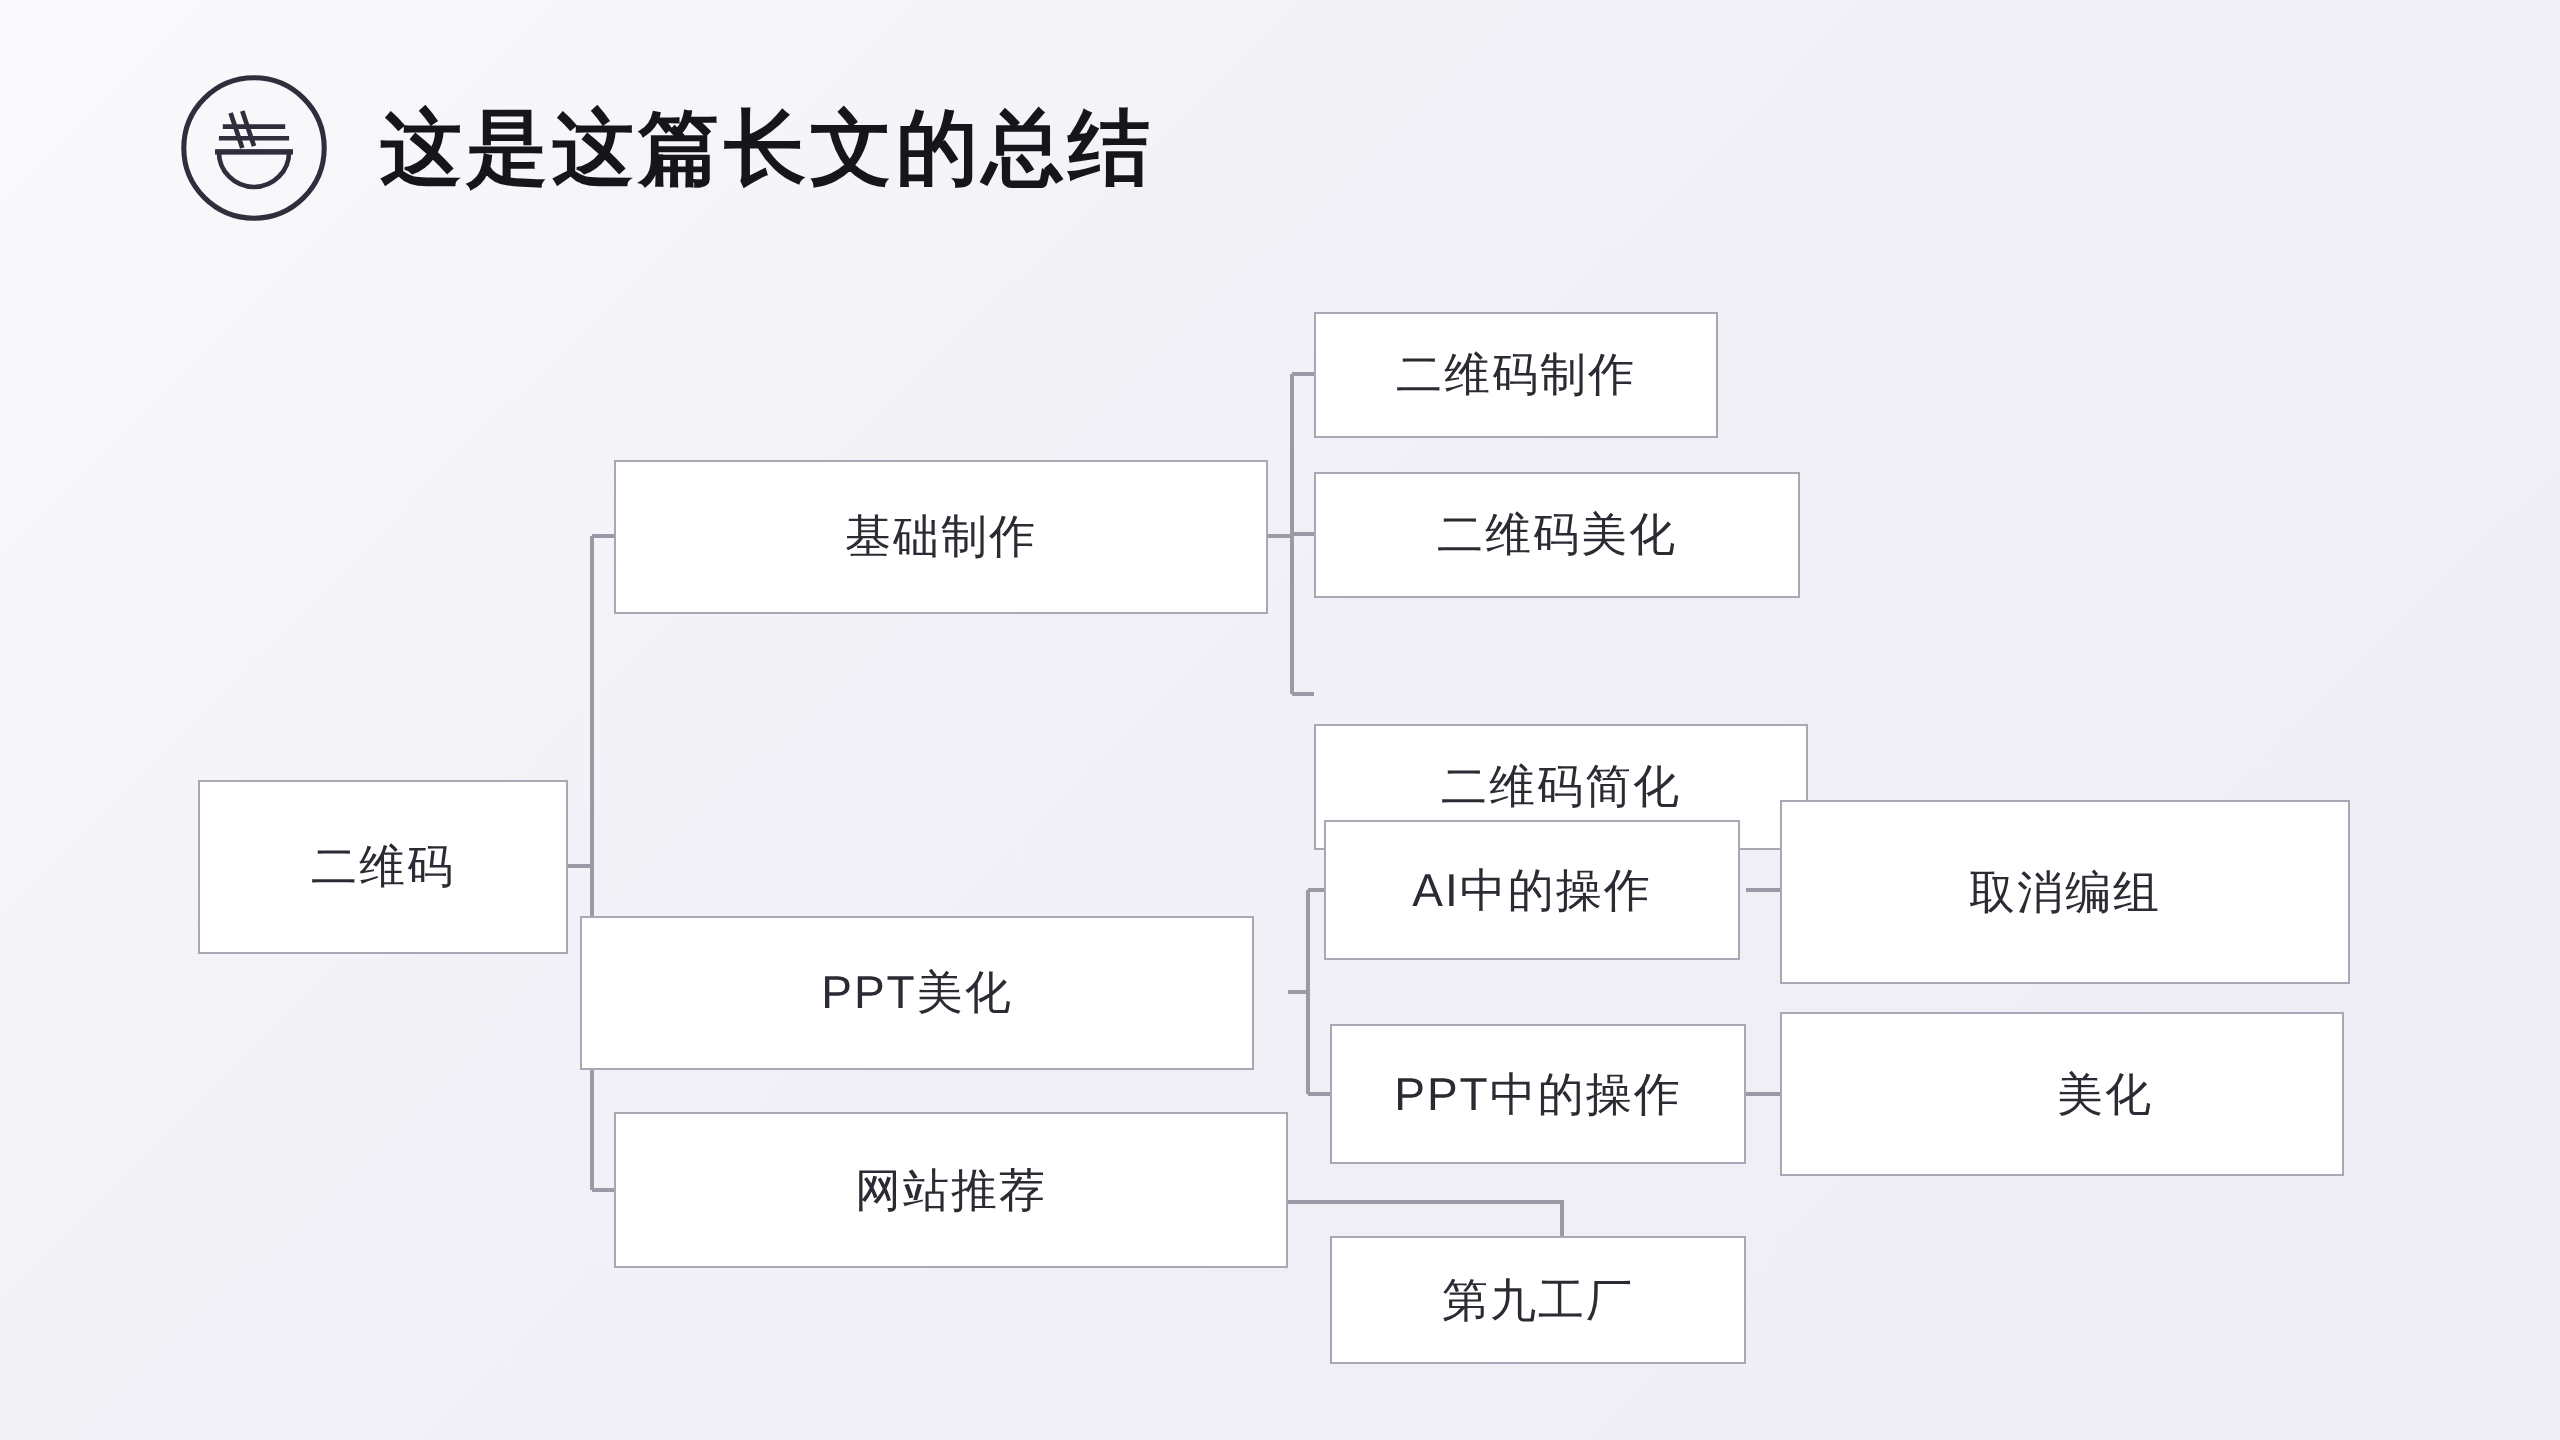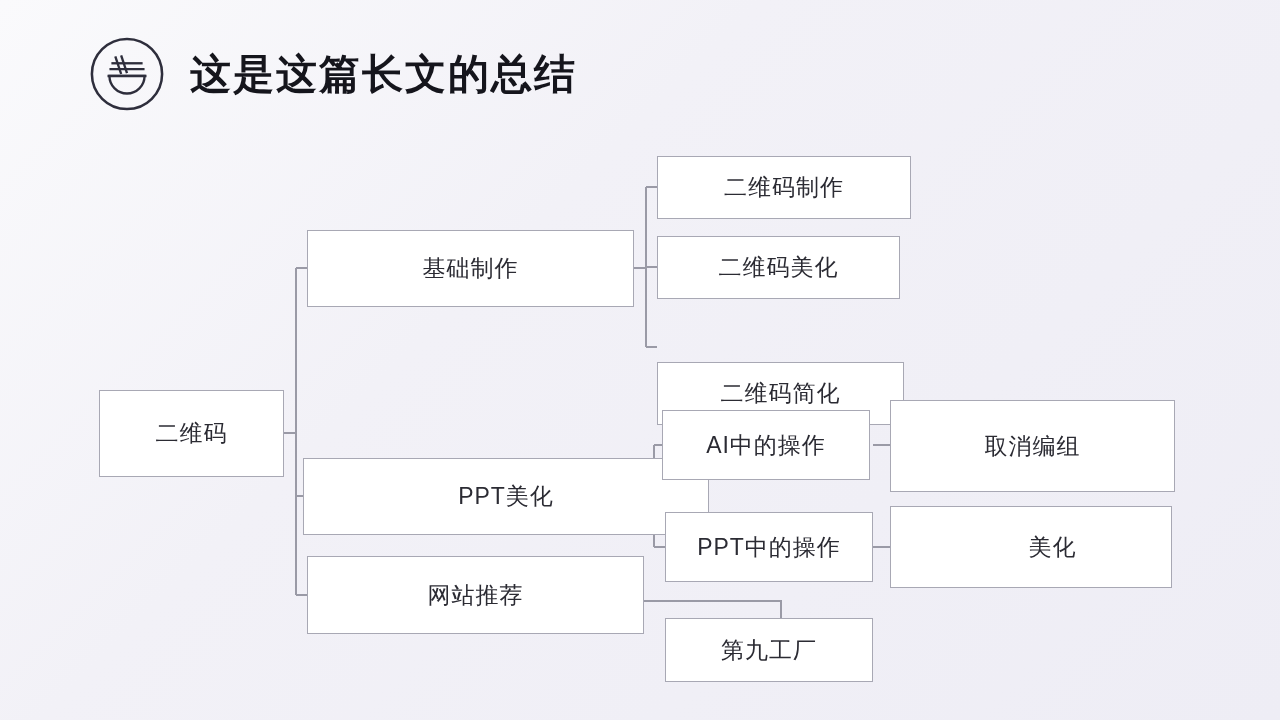--- a/index.html
+++ b/index.html
@@ -126,24 +126,24 @@
         <path d="M873 445 H890"></path>
 
         <path d="M873 547 H890"></path>
 
         <path d="M644 601 H781 V618"></path>
       </g>
     </svg>
 
     <div class="node" style="left:99px;  top:390px; width:185px; height:87px;">二维码</div>
     <div class="node" style="left:307px; top:230px; width:327px; height:77px;">基础制作</div>
-    <div class="node" style="left:657px; top:156px; width:254px; height:63px;">二维码制作</div>
+    <div class="node" style="left:657px; top:156px; width:202px; height:63px;">二维码制作</div>
     <div class="node" style="left:657px; top:236px; width:243px; height:63px;">二维码美化</div>
     <div class="node" style="left:657px; top:316px; width:247px; height:63px;margin-top:46px;">二维码简化</div>
-    <div class="node" style="left:303px; top:458px; width:406px; height:77px;">PPT美化</div>
+    <div class="node" style="left:290px; top:458px; width:337px; height:77px;">PPT美化</div>
     <div class="node" style="left:662px; top:410px; width:208px; height:70px;">AI中的操作</div>
     <div class="node" style="left:890px; top:400px; width:285px; height:92px;">取消编组</div>
     <div class="node" style="left:665px; top:512px; width:208px; height:70px;">PPT中的操作</div>
     <div class="node" style="left:890px; top:506px; width:282px; height:82px;padding-left:43px;">美化</div>
     <div class="node" style="left:307px; top:556px; width:337px; height:78px;">网站推荐</div>
     <div class="node" style="left:665px; top:618px; width:208px; height:64px;">第九工厂</div>
 
   </div>
 </div>
 

